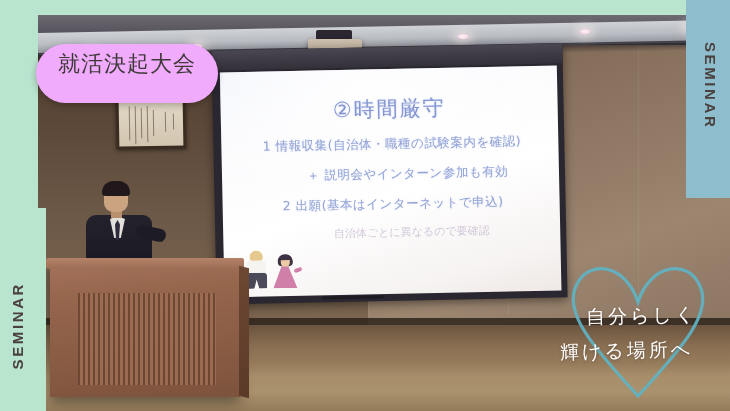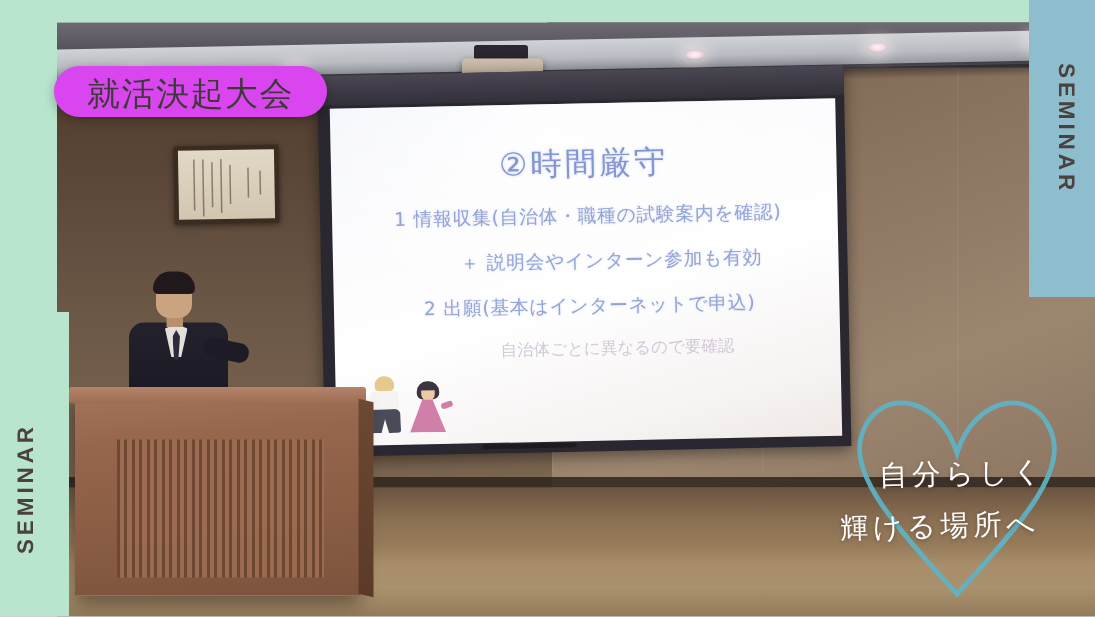--- a/index.html
+++ b/index.html
@@ -434,22 +434,22 @@
     right: 11px;
     top: 42px;
     writing-mode: vertical-rl;
   }
 
   
   .title-badge {
     position: absolute;
     left: 36px;
     top: 44px;
-    padding: 9px 22px 3px 22px;
-    background: #d946ef;
+    padding: 9px 22px 28px 22px;
+    background: #f0abfc;
     border-radius: 999px;
     box-shadow: 0 2px 7px rgba(0,0,0,.28);
     font-size: 22px;
     letter-spacing: 1px;
     color: #3e3a38;
     font-family: "DejaVu Sans", sans-serif;
     white-space: nowrap;
     line-height: 1;
   }
 

